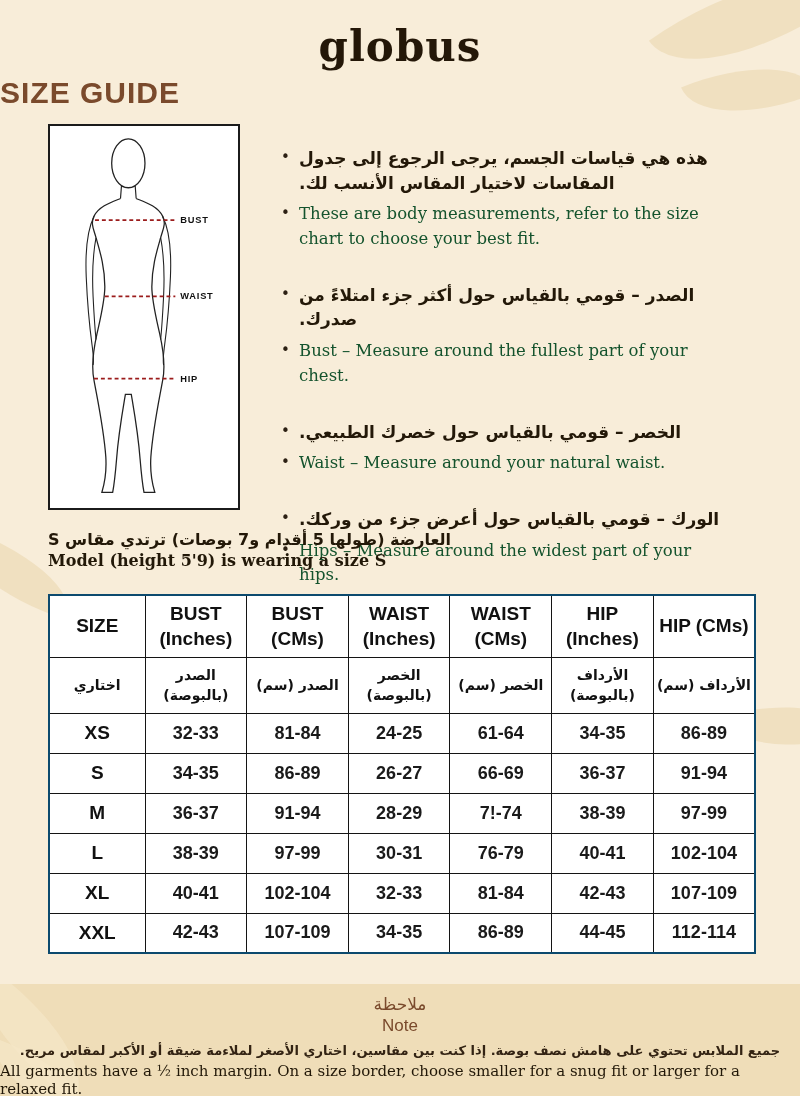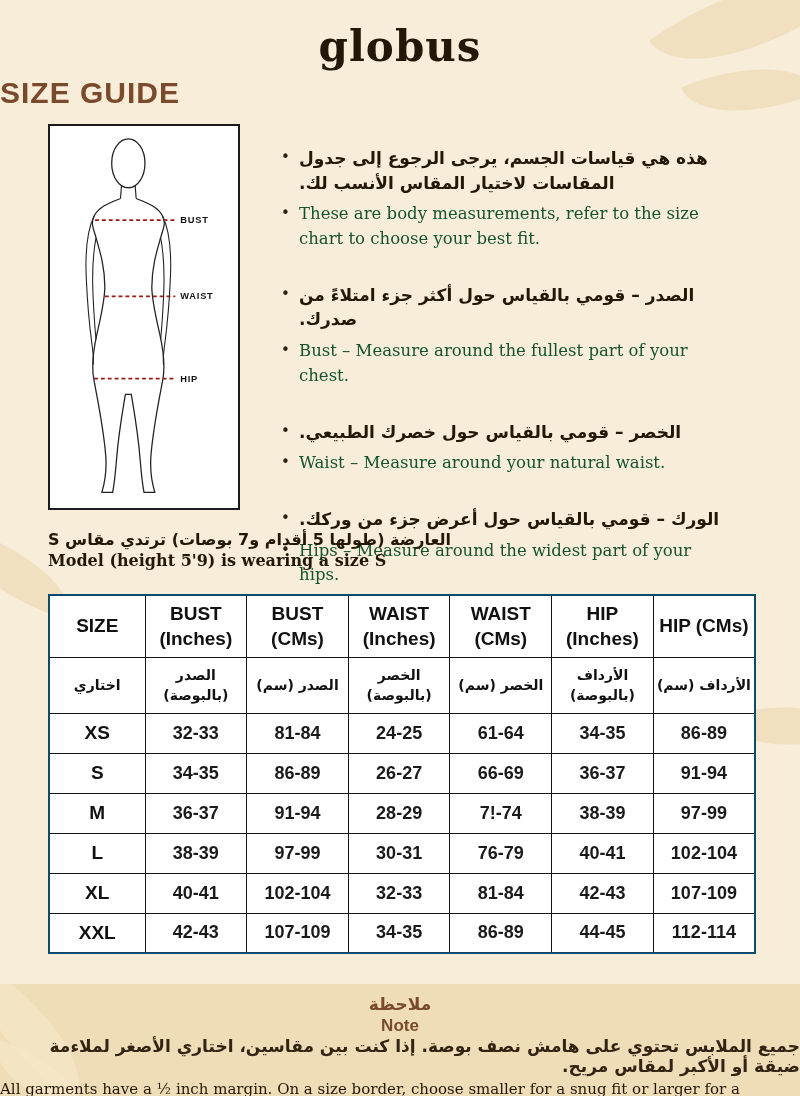--- a/index.html
+++ b/index.html
@@ -105,27 +105,27 @@
     background: #efddb8;
     display: flex; flex-direction: column; align-items: center;
     padding-top: 10px;
     overflow: hidden;
   }
   .nleaf { position: absolute; background: #f5e7c8; opacity: 0.7; border-radius: 0 100% 0 100%; }
   .nleaf1 { left: -45px; top: 18px; width: 150px; height: 62px; transform: rotate(35deg); }
   .nleaf2 { left: -15px; top: 72px; width: 110px; height: 46px; transform: rotate(20deg); }
   .note-title-ar, .note-title-en {
     position: relative; z-index: 1;
-    font-weight: 700; font-size: 17px; color: #7a4a2c;
+    font-weight: 400; font-size: 17px; color: #7a4a2c;
   }
   .note-title-ar { direction: rtl; }
   .note-title-en { font-family: "Liberation Sans", sans-serif; margin-top: 2px; }
   .note-ar {
     position: relative; z-index: 1;
-    direction: rtl; font-size: 17px; font-weight: 700; color: #332313; 
+    direction: rtl; font-size: 13px; font-weight: 700; color: #332313; margin-top: 7px;
   }
   .note-en {
     position: relative; z-index: 1;
     font-family: "DejaVu Serif", serif;
     font-size: 15px; color: #221808; margin-top: 4px;
   }
 </style>
 </head>
 <body>
 

